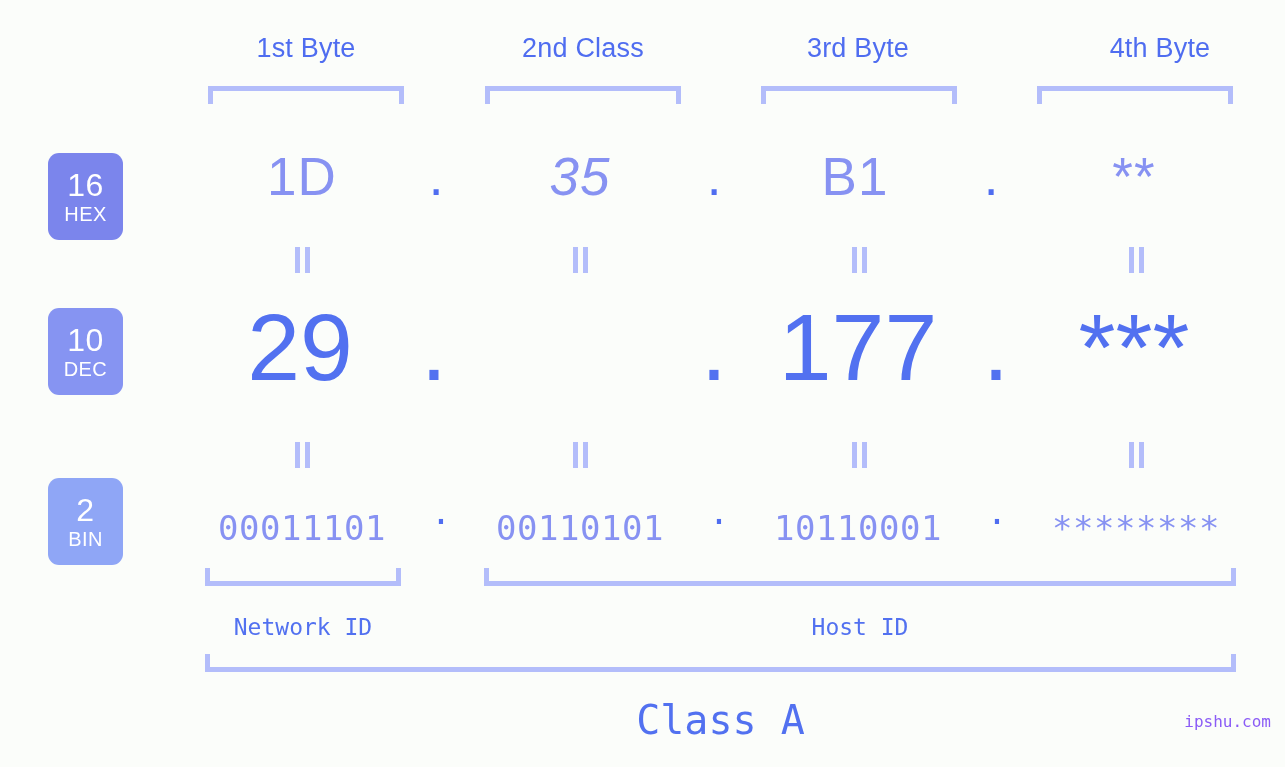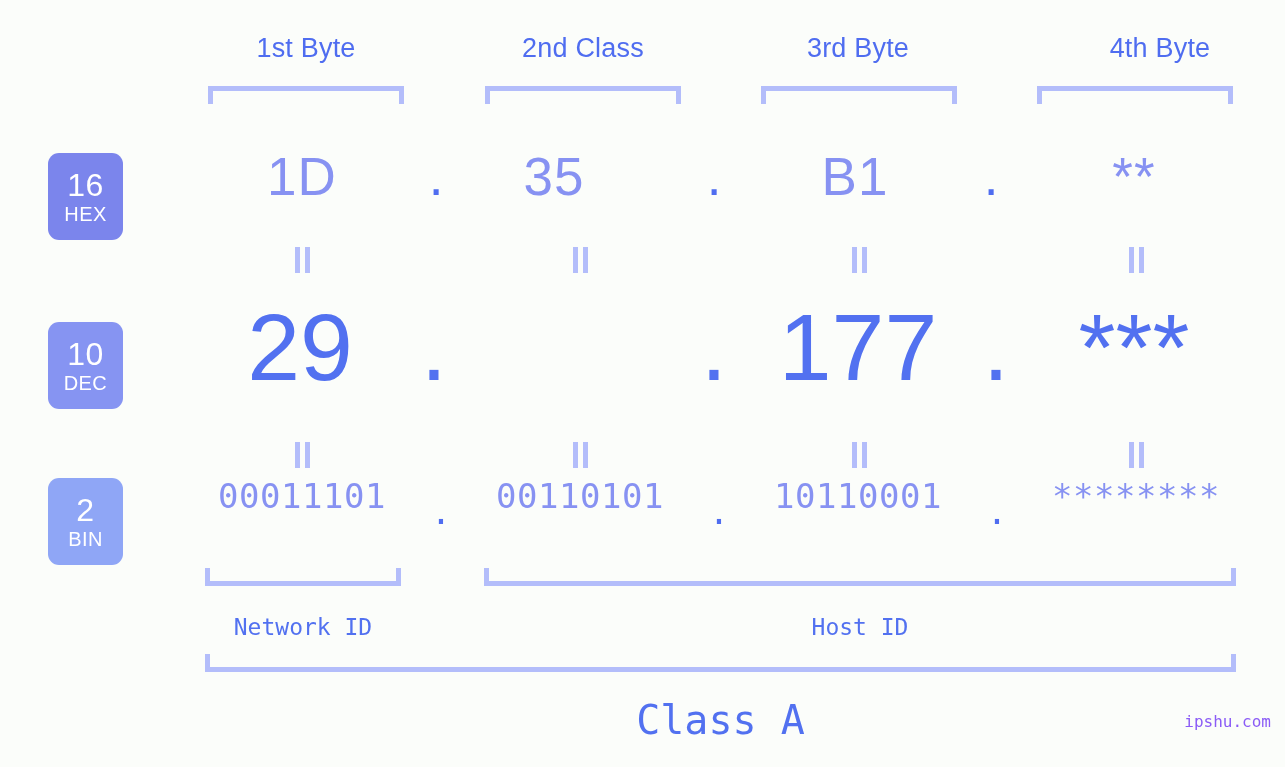--- a/index.html
+++ b/index.html
@@ -70,21 +70,21 @@
     font-weight: 400;
     letter-spacing: 0.5px;
   }
   .badge .name {
     font-size: 20px;
     font-weight: 400;
     margin-top: 3px;
     letter-spacing: 0.4px;
   }
   #badge-hex { top: 153px; height: 87px; background: #7b85ec; }
-  #badge-dec { top: 322px; height: 87px; background: #8694f2; }
+  #badge-dec { top: 308px; height: 87px; background: #8694f2; }
   #badge-bin { top: 478px; height: 87px; background: #8fa6f6; }
 
   
   .val {
     position: absolute;
     text-align: center;
     white-space: nowrap;
   }
 
   .hex-val {
@@ -117,21 +117,21 @@
     position: absolute;
     top: 300px;
     color: #5271f0;
     font-size: 95px;
     line-height: 1;
     font-family: "Liberation Sans", sans-serif;
     text-align: center;
   }
 
   .bin-val {
-    top: 479px;
+    top: 511px;
     color: #8792f2;
     font-size: 34px;
     font-family: "DejaVu Sans Mono", monospace;
     line-height: 1;
     letter-spacing: 0.5px;
     text-align: center;
   }
   .bin-dot {
     position: absolute;
     top: 495px;
@@ -201,21 +201,21 @@
   <div class="bracket bracket-down" style="left:761px; top:86px; width:196px;"></div>
   <div class="bracket bracket-down" style="left:1037px; top:86px; width:196px;"></div>
 
   <div class="badge" id="badge-hex">
     <span class="base">16</span>
     <span class="name">HEX</span>
   </div>
 
   <div class="val hex-val" style="left:206px; width:192px;">1D</div>
   <div class="hex-dot" style="left:400px; width:72px;">.</div>
-  <div class="val hex-val" style="left:458px; width:192px;">35</div>
+  <div class="val hex-val" style="left:484px; width:192px;font-style:italic;">35</div>
   <div class="hex-dot" style="left:678px; width:72px;">.</div>
   <div class="val hex-val" style="left:759px; width:192px;">B1</div>
   <div class="hex-dot" style="left:955px; width:72px;">.</div>
   <div class="val hex-val" style="left:1038px; width:192px;">**</div>
 
   <div class="eqmark" style="left:292px; top:247px;">
       <i class="l"></i>
       <i class="r"></i>
     </div>
   <div class="eqmark" style="left:570px; top:247px;">

